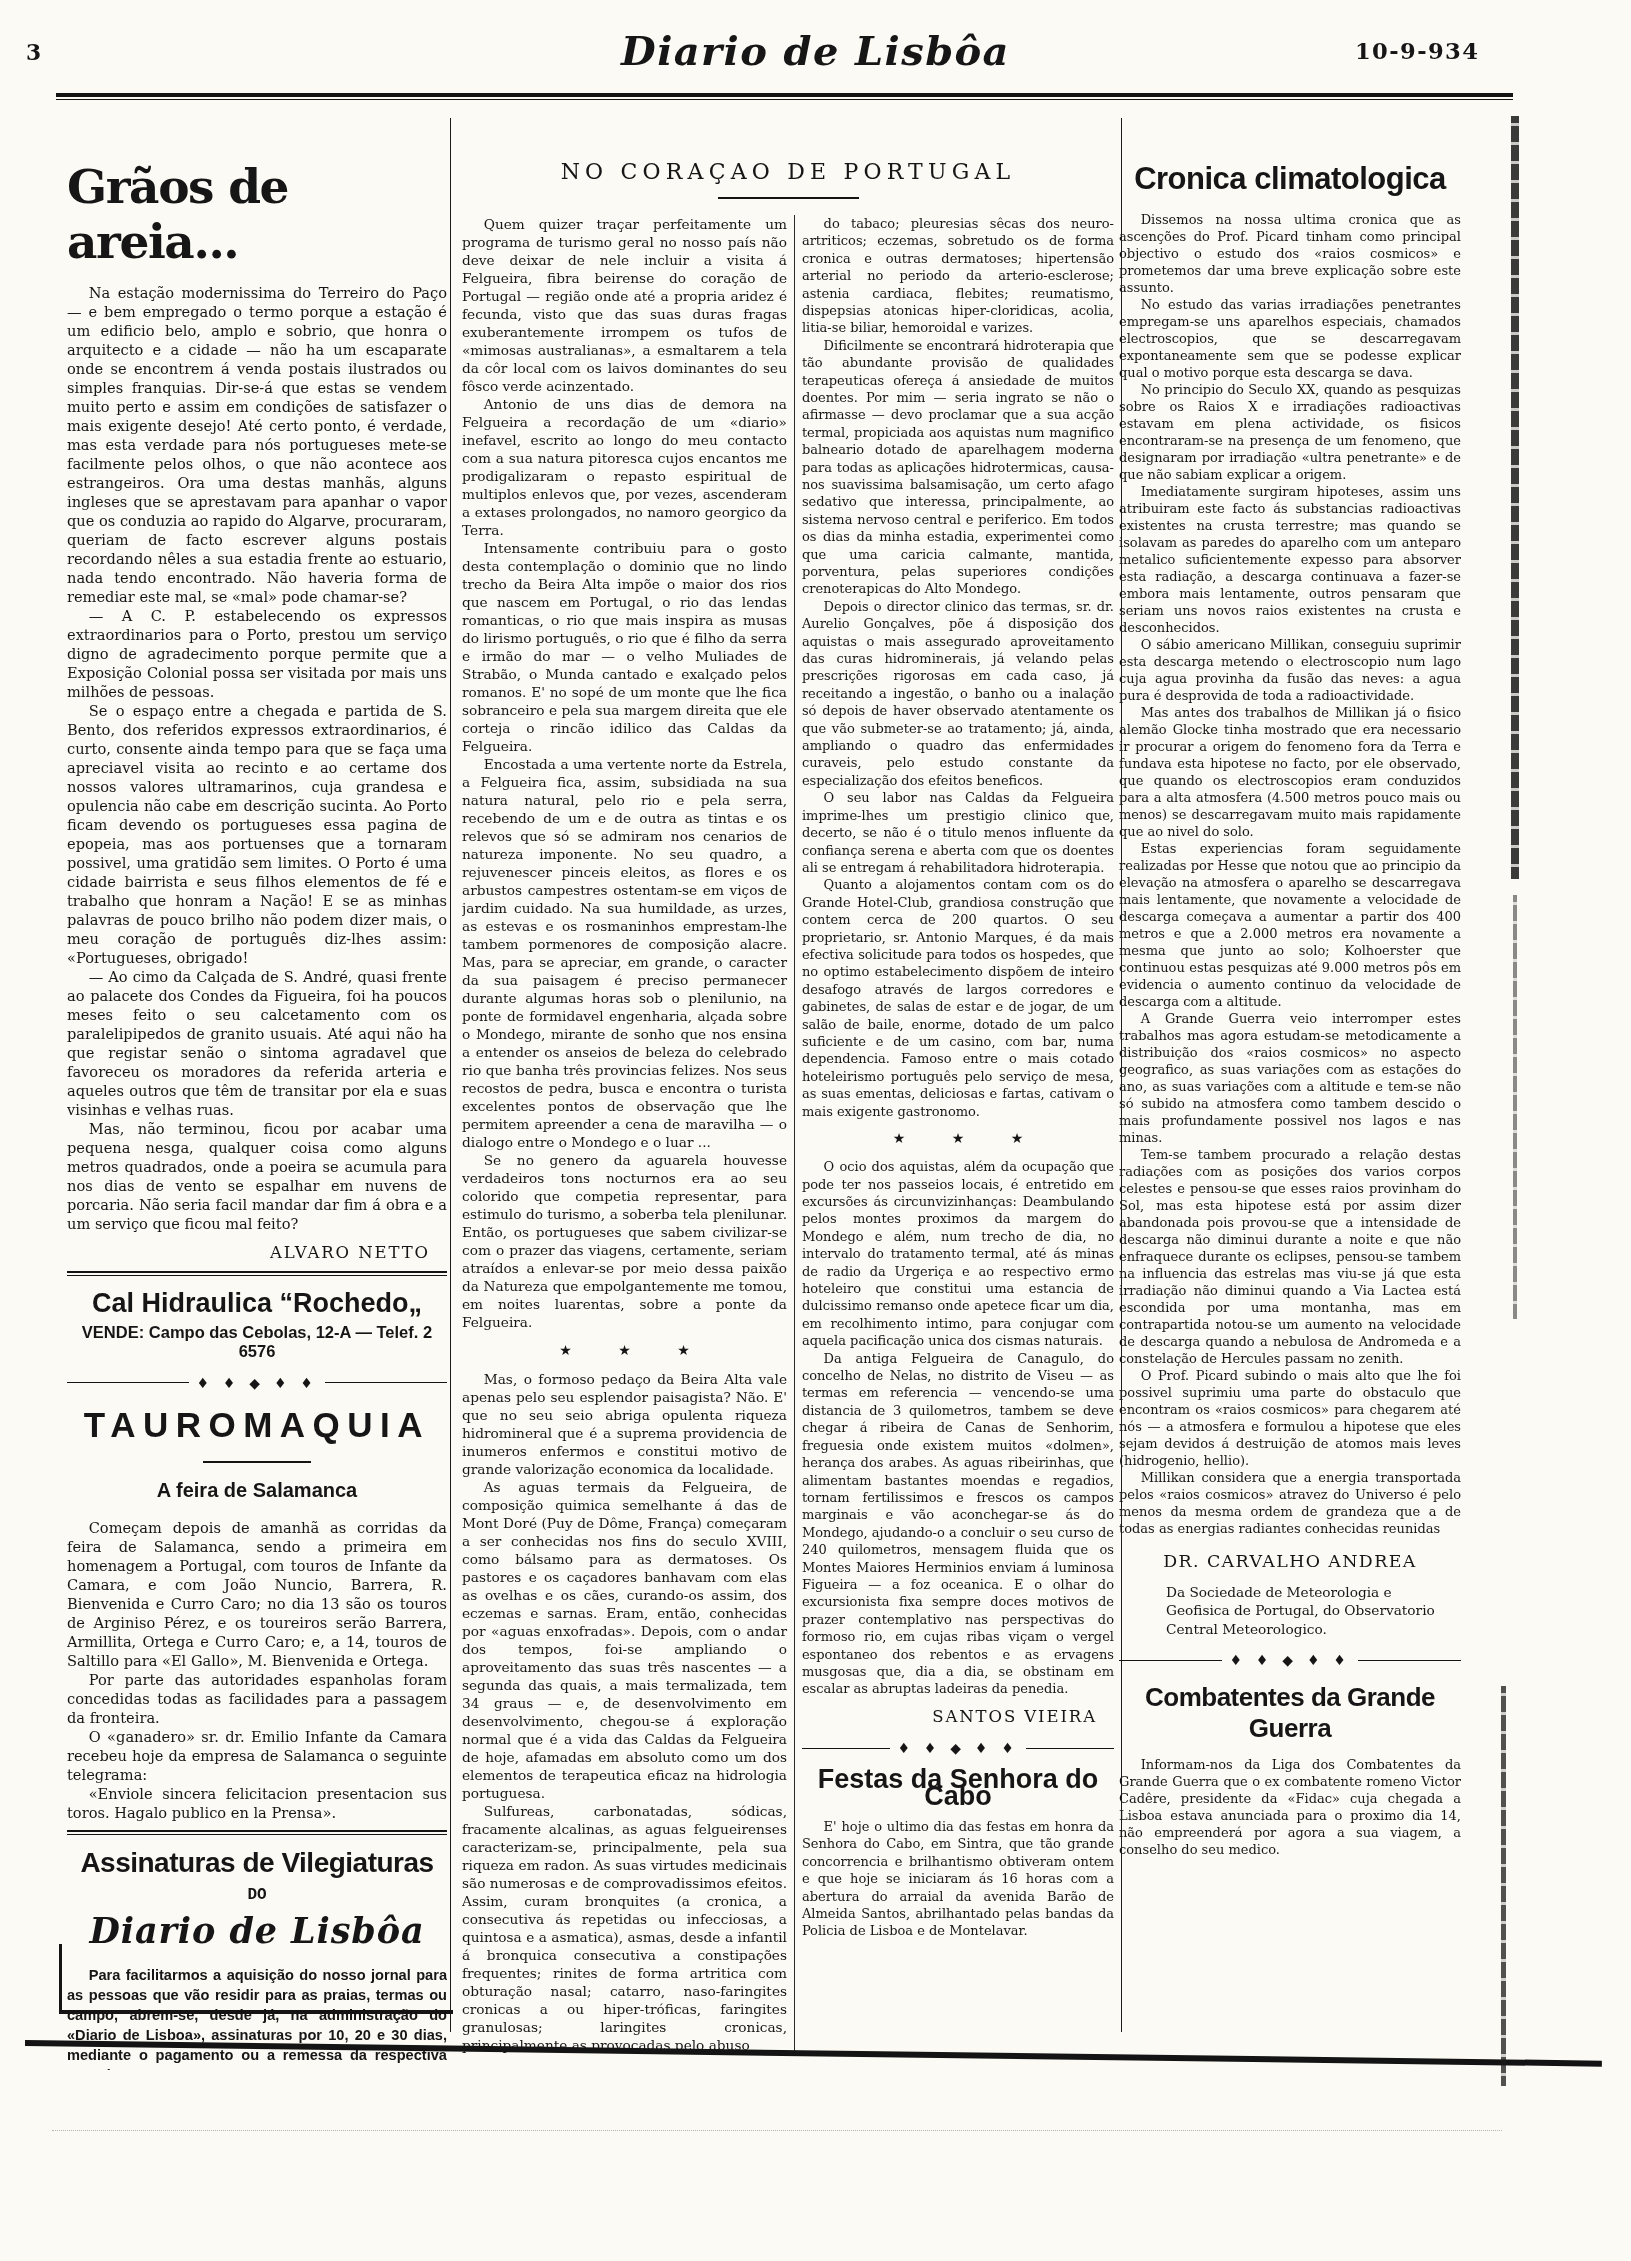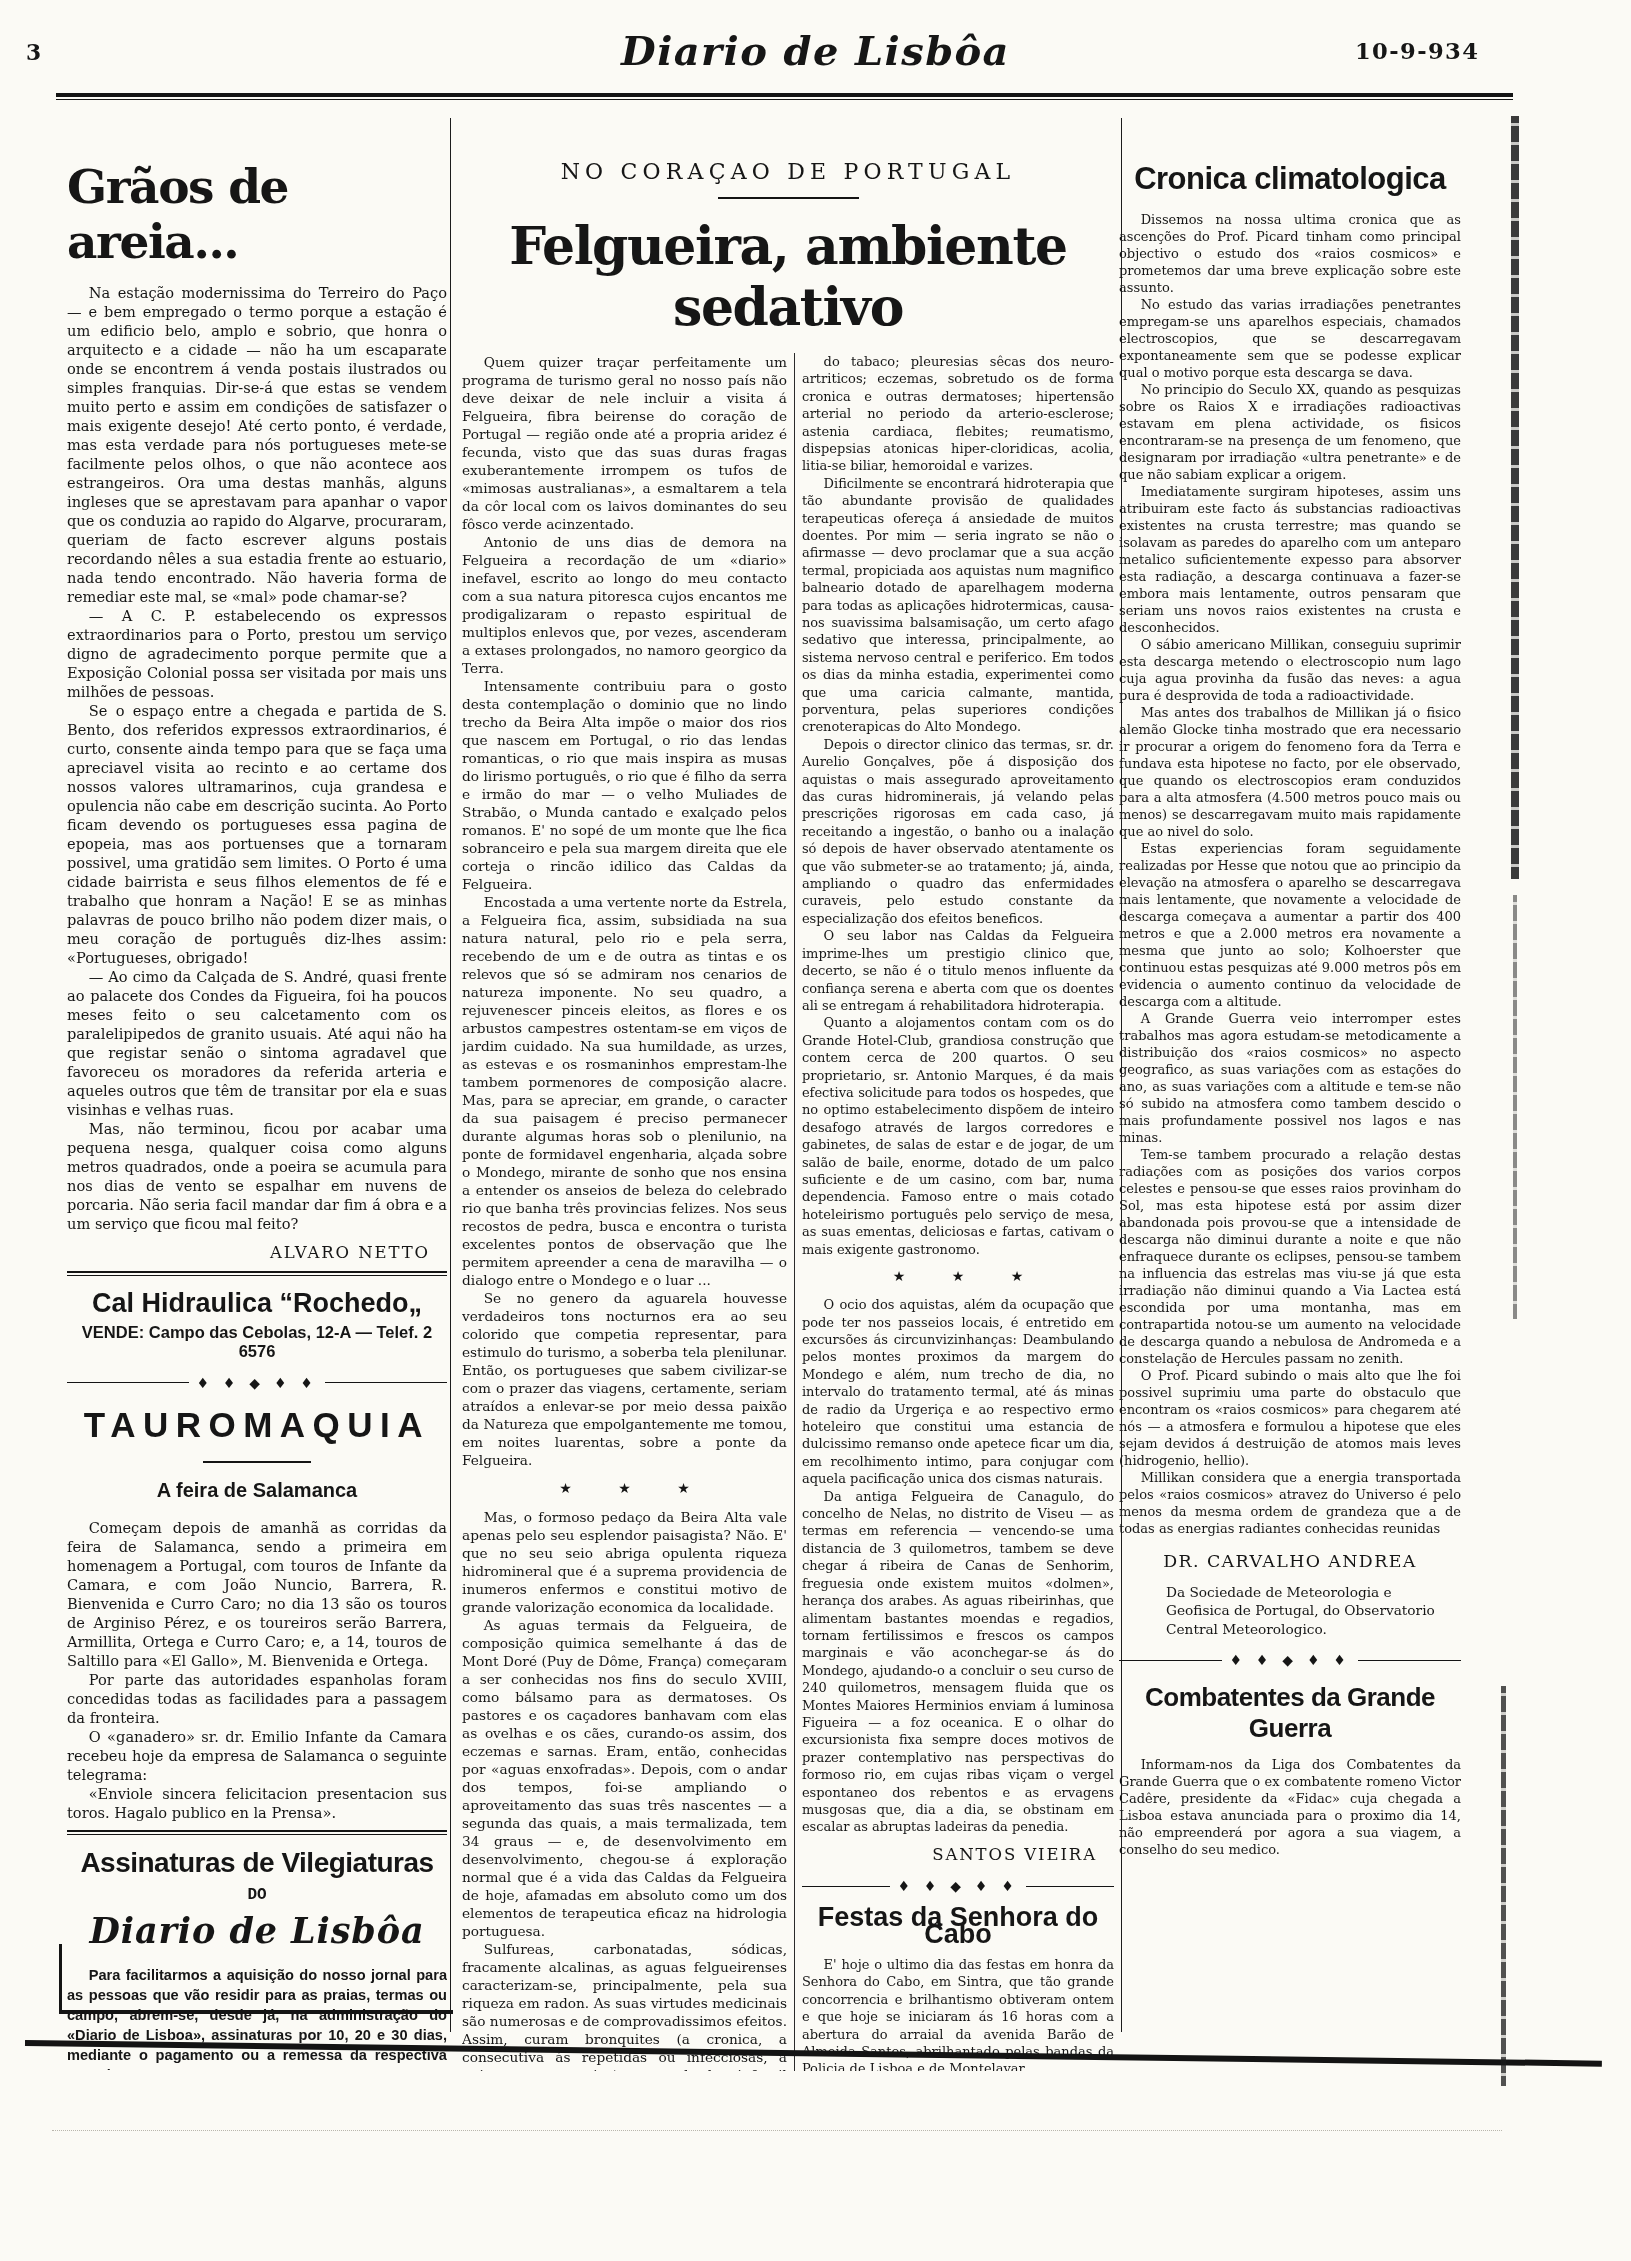--- a/index.html
+++ b/index.html
@@ -121,21 +121,20 @@
     <div class="subs-title">Assinaturas de Vilegiaturas</div>
     <div class="subs-do">DO</div>
     <div class="brand">Diario de Lisbôa</div>
     <p class="subs-para">Para facilitarmos a aquisição do nosso jornal para as pessoas que vão residir para as praias, termas ou campo, abrem-se, desde já, na administração do «Diario de Lisboa», assinaturas por 10, 20 e 30 dias, mediante o pagamento ou a remessa da respectiva quantia.</p>
 
   </div>
 
   <div class="col" id="center-block">
     <div class="kicker">NO CORAÇAO DE PORTUGAL</div>
     <div class="kicker-rule"></div>
-    <div class="headline">Felgueira, ambiente sedativo</div>
     <div class="center-cols">
       <div class="ccol-a bt sz-ca">
         <p>Quem quizer traçar perfeitamente um programa de turismo geral no nosso país não deve deixar de nele incluir a visita á Felgueira, fibra beirense do coração de Portugal — região onde até a propria aridez é fecunda, visto que das suas duras fragas exuberantemente irrompem os tufos de «mimosas australianas», a esmaltarem a tela da côr local com os laivos dominantes do seu fôsco verde acinzentado.</p>
         <p>Antonio de uns dias de demora na Felgueira a recordação de um «diario» inefavel, escrito ao longo do meu contacto com a sua natura pitoresca cujos encantos me prodigalizaram o repasto espiritual de multiplos enlevos que, por vezes, ascenderam a extases prolongados, no namoro georgico da Terra.</p>
         <p>Intensamente contribuiu para o gosto desta contemplação o dominio que no lindo trecho da Beira Alta impõe o maior dos rios que nascem em Portugal, o rio das lendas romanticas, o rio que mais inspira as musas do lirismo português, o rio que é filho da serra e irmão do mar — o velho Muliades de Strabão, o Munda cantado e exalçado pelos romanos. E' no sopé de um monte que lhe fica sobranceiro e pela sua margem direita que ele corteja o rincão idilico das Caldas da Felgueira.</p>
         <p>Encostada a uma vertente norte da Estrela, a Felgueira fica, assim, subsidiada na sua natura natural, pelo rio e pela serra, recebendo de um e de outra as tintas e os relevos que só se admiram nos cenarios de natureza imponente. No seu quadro, a rejuvenescer pinceis eleitos, as flores e os arbustos campestres ostentam-se em viços de jardim cuidado. Na sua humildade, as urzes, as estevas e os rosmaninhos emprestam-lhe tambem pormenores de composição alacre. Mas, para se apreciar, em grande, o caracter da sua paisagem é preciso permanecer durante algumas horas sob o plenilunio, na ponte de formidavel engenharia, alçada sobre o Mondego, mirante de sonho que nos ensina a entender os anseios de beleza do celebrado rio que banha três provincias felizes. Nos seus recostos de pedra, busca e encontra o turista excelentes pontos de observação que lhe permitem apreender a cena de maravilha — o dialogo entre o Mondego e o luar ...</p>
         <p>Se no genero da aguarela houvesse verdadeiros tons nocturnos era ao seu colorido que competia representar, para estimulo do turismo, a soberba tela plenilunar. Então, os portugueses que sabem civilizar-se com o prazer das viagens, certamente, seriam atraídos a enlevar-se por meio dessa paixão da Natureza que empolgantemente me tomou, em noites luarentas, sobre a ponte da Felgueira.</p>
         <div class="star-divider">★ ★ ★</div>
         <p>Mas, o formoso pedaço da Beira Alta vale apenas pelo seu esplendor paisagista? Não. E' que no seu seio abriga opulenta riqueza hidromineral que é a suprema providencia de inumeros enfermos e constitui motivo de grande valorização economica da localidade.</p>
         <p>As aguas termais da Felgueira, de composição quimica semelhante á das de Mont Doré (Puy de Dôme, França) começaram a ser conhecidas nos fins do seculo XVIII, como bálsamo para as dermatoses. Os pastores e os caçadores banhavam com elas as ovelhas e os cães, curando-os assim, dos eczemas e sarnas. Eram, então, conhecidas por «aguas enxofradas». Depois, com o andar dos tempos, foi-se ampliando o aproveitamento das suas três nascentes — a segunda das quais, a mais termalizada, tem 34 graus — e, de desenvolvimento em desenvolvimento, chegou-se á exploração normal que é a vida das Caldas da Felgueira de hoje, afamadas em absoluto como um dos elementos de terapeutica eficaz na hidrologia portuguesa.</p>

